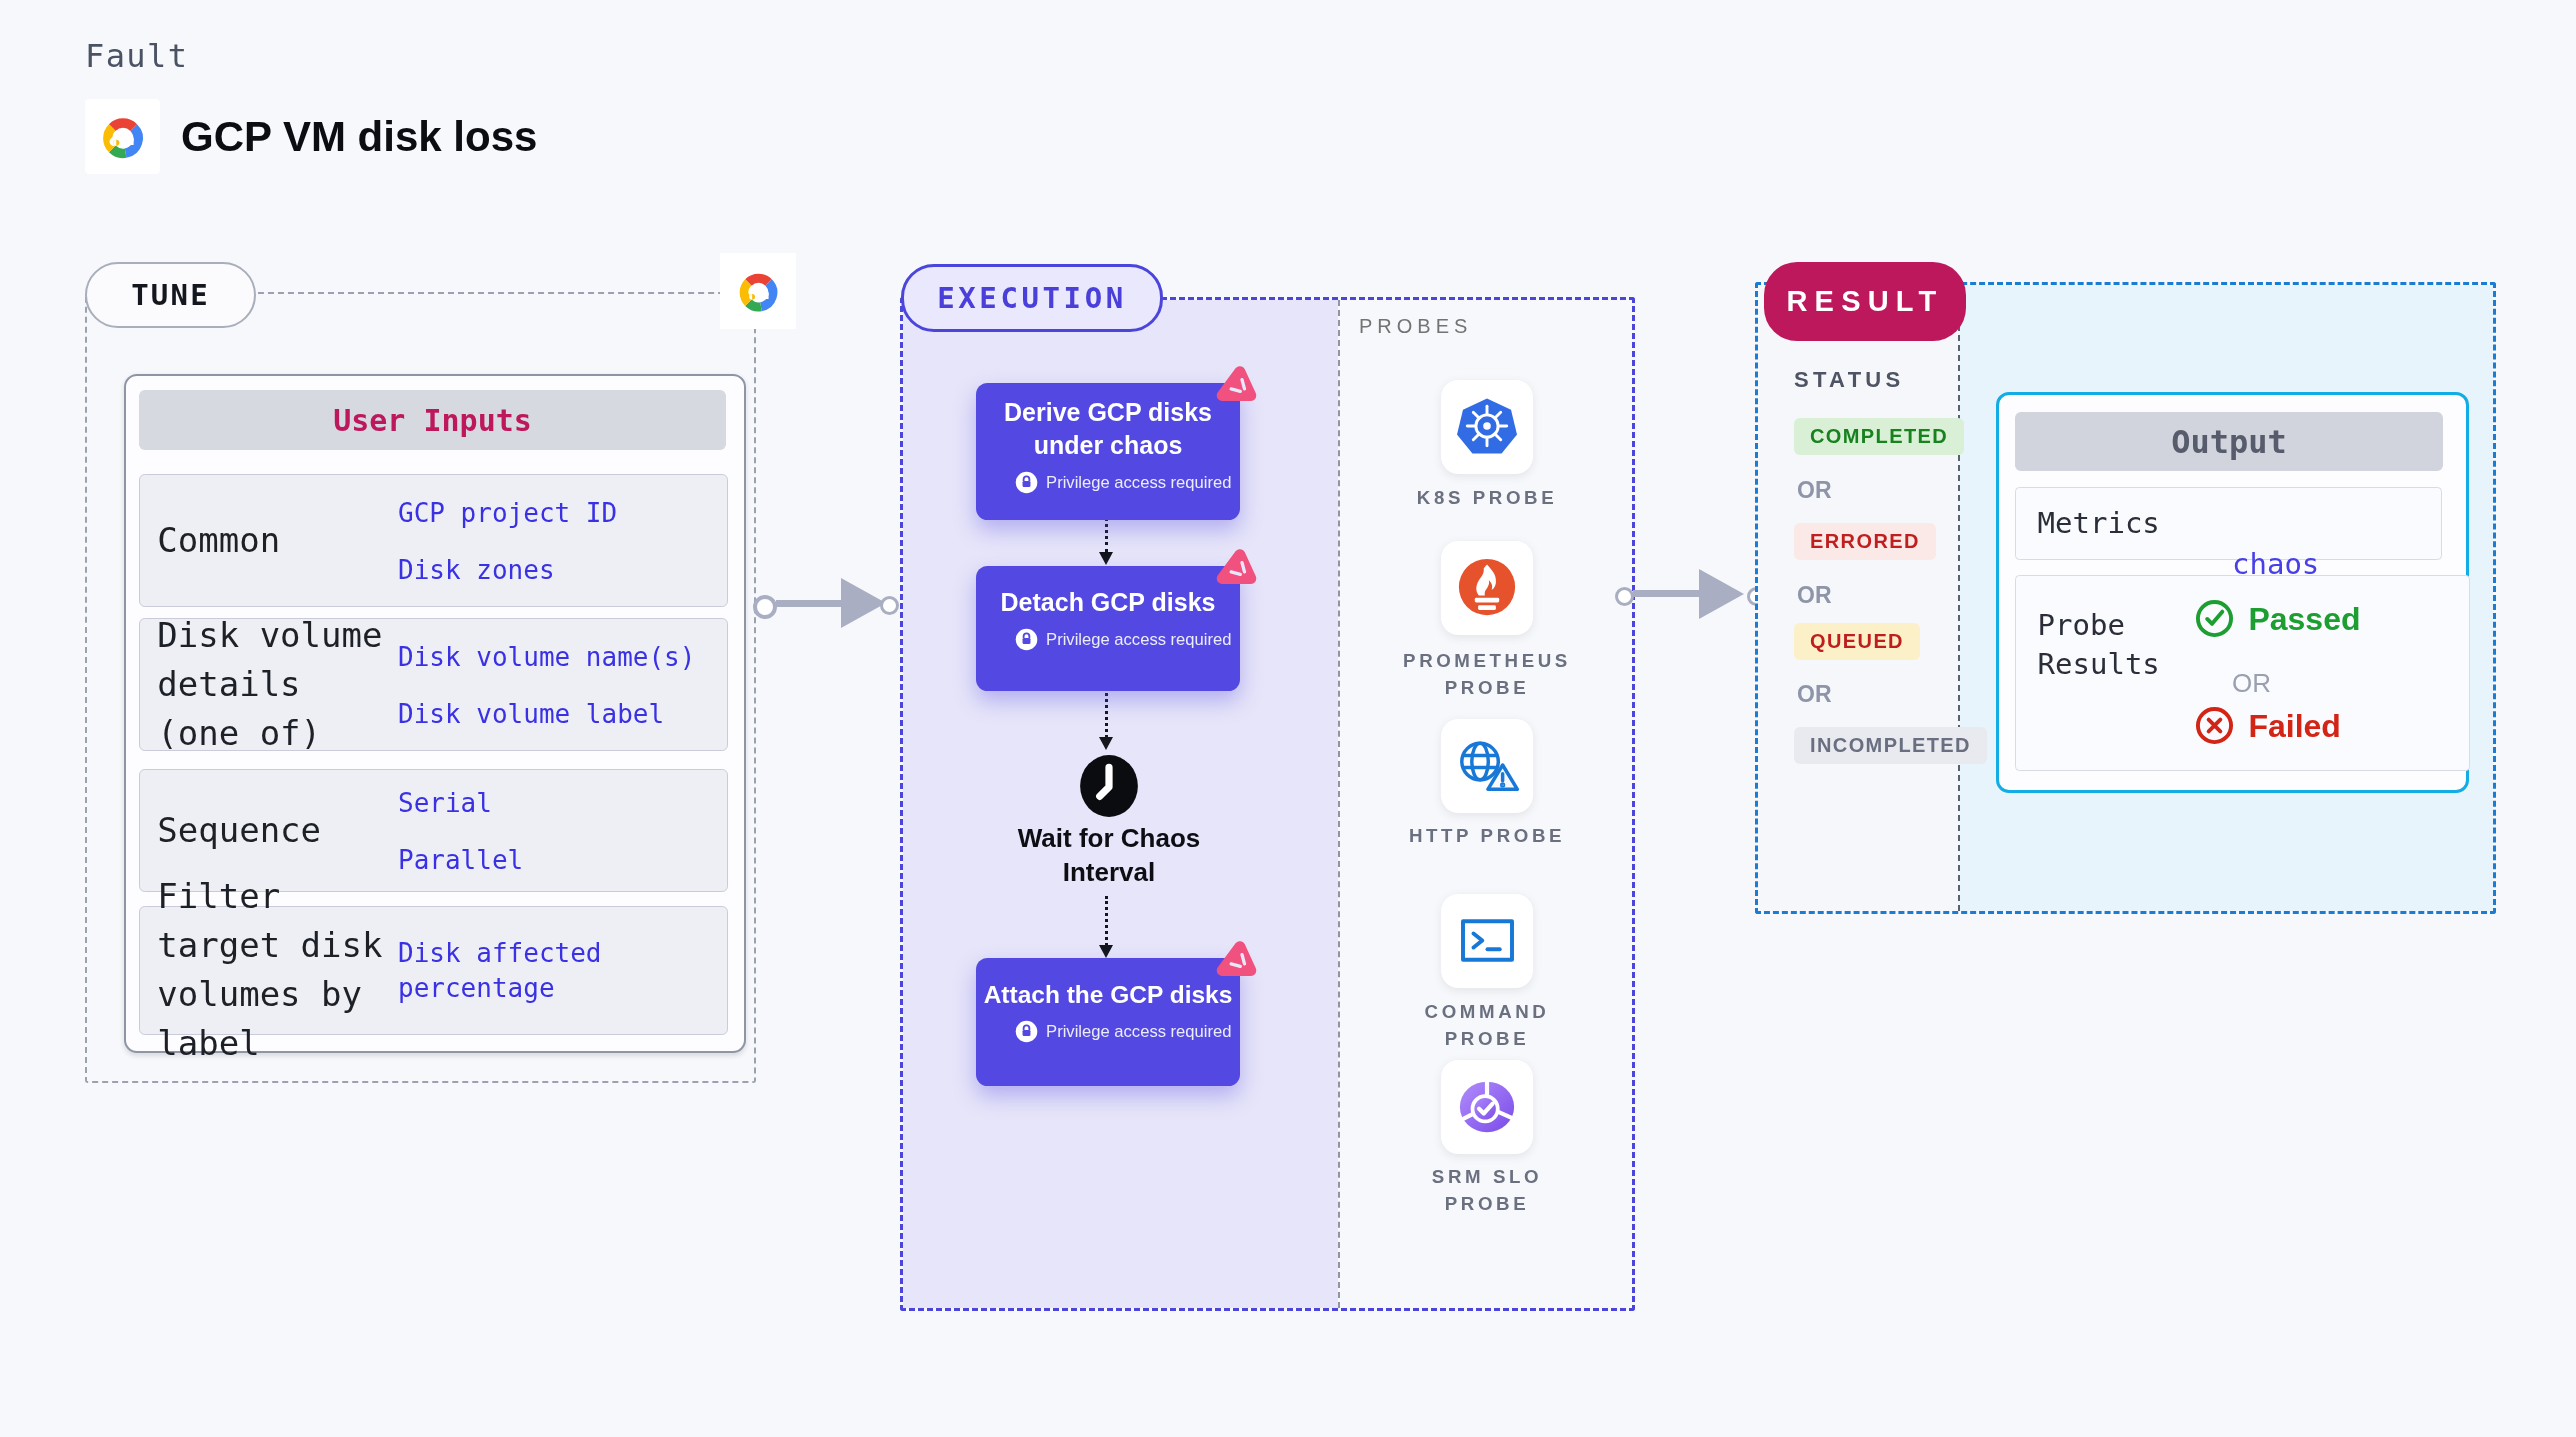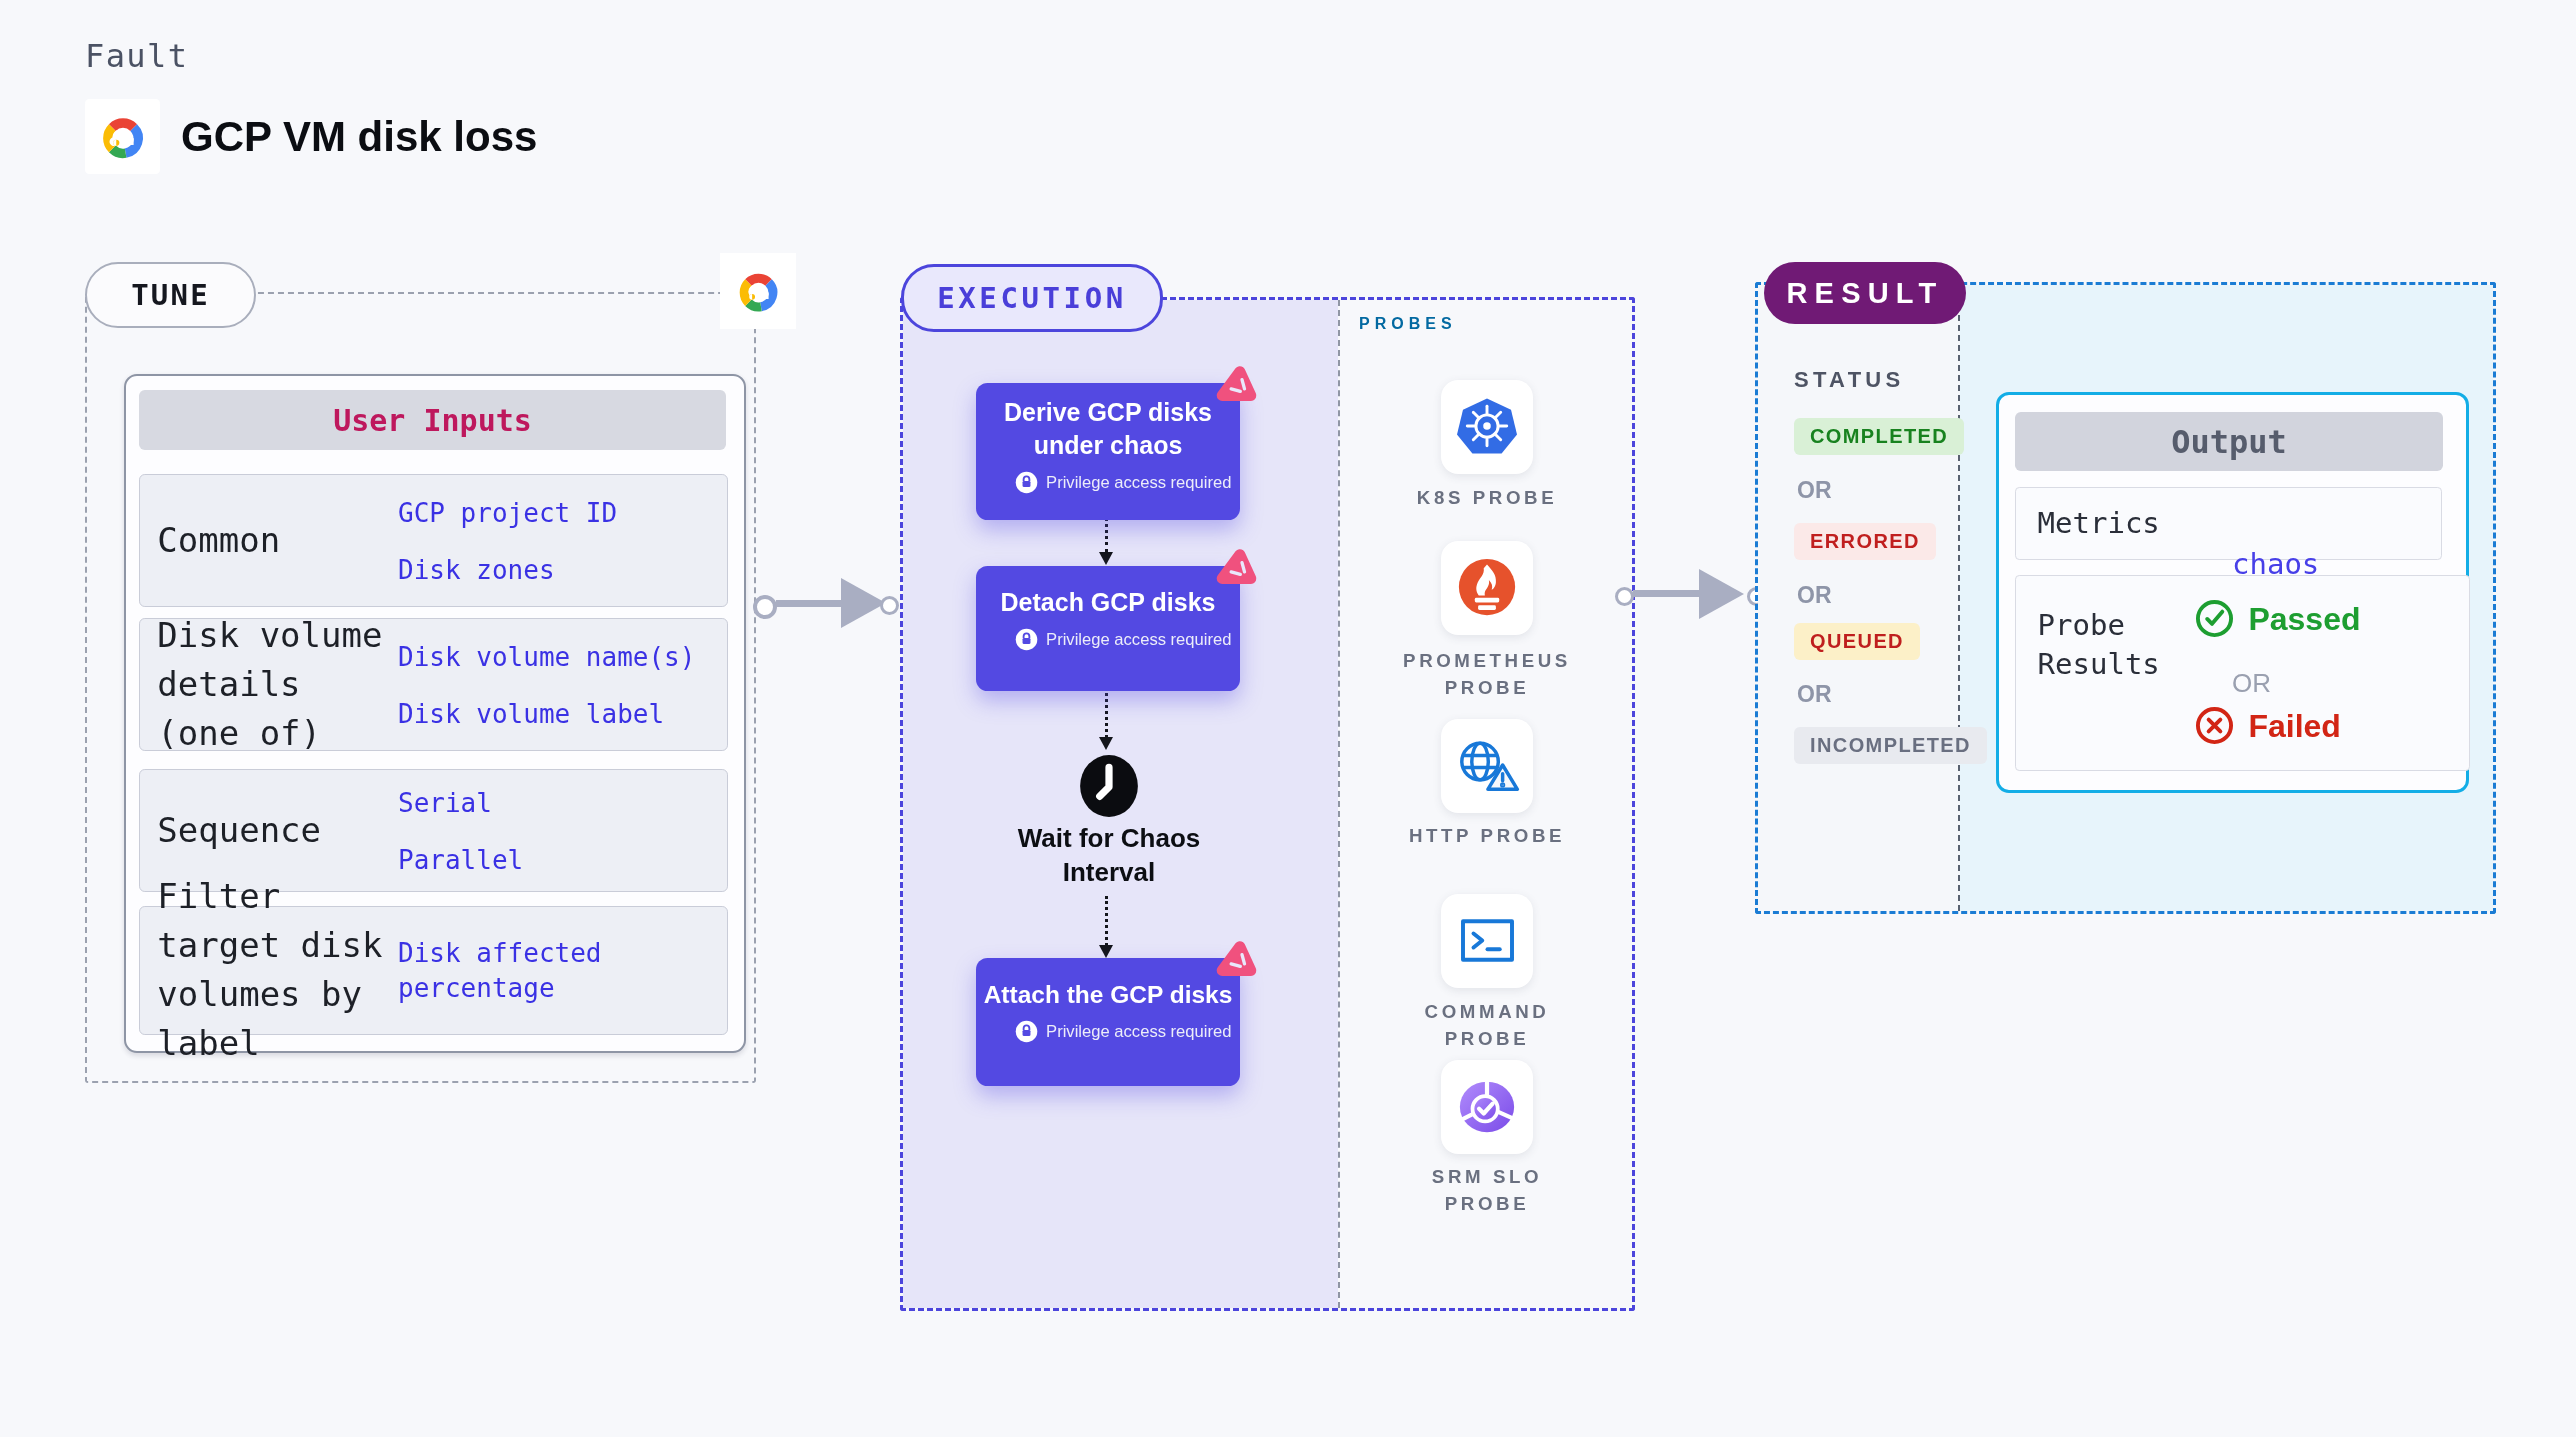--- a/index.html
+++ b/index.html
@@ -52,28 +52,28 @@
   .priv-row{display:flex;align-items:center;justify-content:center;gap:8.6px;margin-top:8.6px;margin-left:30px;}
   .priv-text{font-size:16.6px;color:#ecedf9;}
   .corner-badge{position:absolute;right:-21.6px;top:-20px;width:50px;height:50px;z-index:4;}
   .dot-arrow{border-left:3.6px dotted #14161c;z-index:2;}
   .dot-arrow::after{content:"";position:absolute;left:-8.6px;bottom:-11.5px;border-left:7.2px solid transparent;
                     border-right:7.2px solid transparent;border-top:13px solid #14161c;}
   .wait-text{left:994px;top:821px;width:230px;text-align:center;font-size:26px;font-weight:bold;
              color:#0c0e13;line-height:34px;z-index:2;}
 
   
-  .probes-label{left:1359px;top:315px;font-size:16px;font-weight:bold;color:#0369a1;letter-spacing:5px;}
+  .probes-label{left:1359px;top:315px;font-size:20px;font-weight:normal;color:#737373;letter-spacing:5px;}
   .probe-card{left:1441px;width:92px;height:94px;background:#ffffff;border-radius:17.3px;
               box-shadow:0 2.9px 8.6px rgba(60,65,90,.10);display:flex;align-items:center;justify-content:center;}
   .probe-name{left:1386px;width:202px;text-align:center;font-size:18.7px;font-weight:bold;color:#6a7080;
               letter-spacing:3.6px;line-height:27px;}
 
   
-  .result-pill{left:1764px;top:262px;width:202px;height:62px;background:#701a75;border-radius:33px;
+  .result-pill{left:1764px;top:262px;width:202px;height:79px;background:#be185d;border-radius:33px;
                display:flex;align-items:center;justify-content:center;font-size:29px;font-weight:bold;
                color:#ffffff;letter-spacing:7.2px;z-index:6;}
   .result-box{left:1755px;top:282px;width:735px;height:626px;border:3.6px dashed #1b7cd4;border-radius:2.9px;}
   .status-col{position:absolute;left:0;top:0;width:200px;height:100%;background:#f5f7fa;
               border-right:2.2px dashed #59616f;}
   .output-area{position:absolute;left:202px;top:0;right:0;bottom:0;background:#e7f4fb;}
   .status-heading{left:1794px;top:367px;font-size:22px;font-weight:bold;color:#4e5464;letter-spacing:4.3px;z-index:3;}
   .badge{position:absolute;left:1794px;padding:7.2px 16px;border-radius:5.8px;font-size:20px;font-weight:bold;
          letter-spacing:1.4px;z-index:3;}
   .badge.success{background:#d9f0d6;color:#18821f;}

